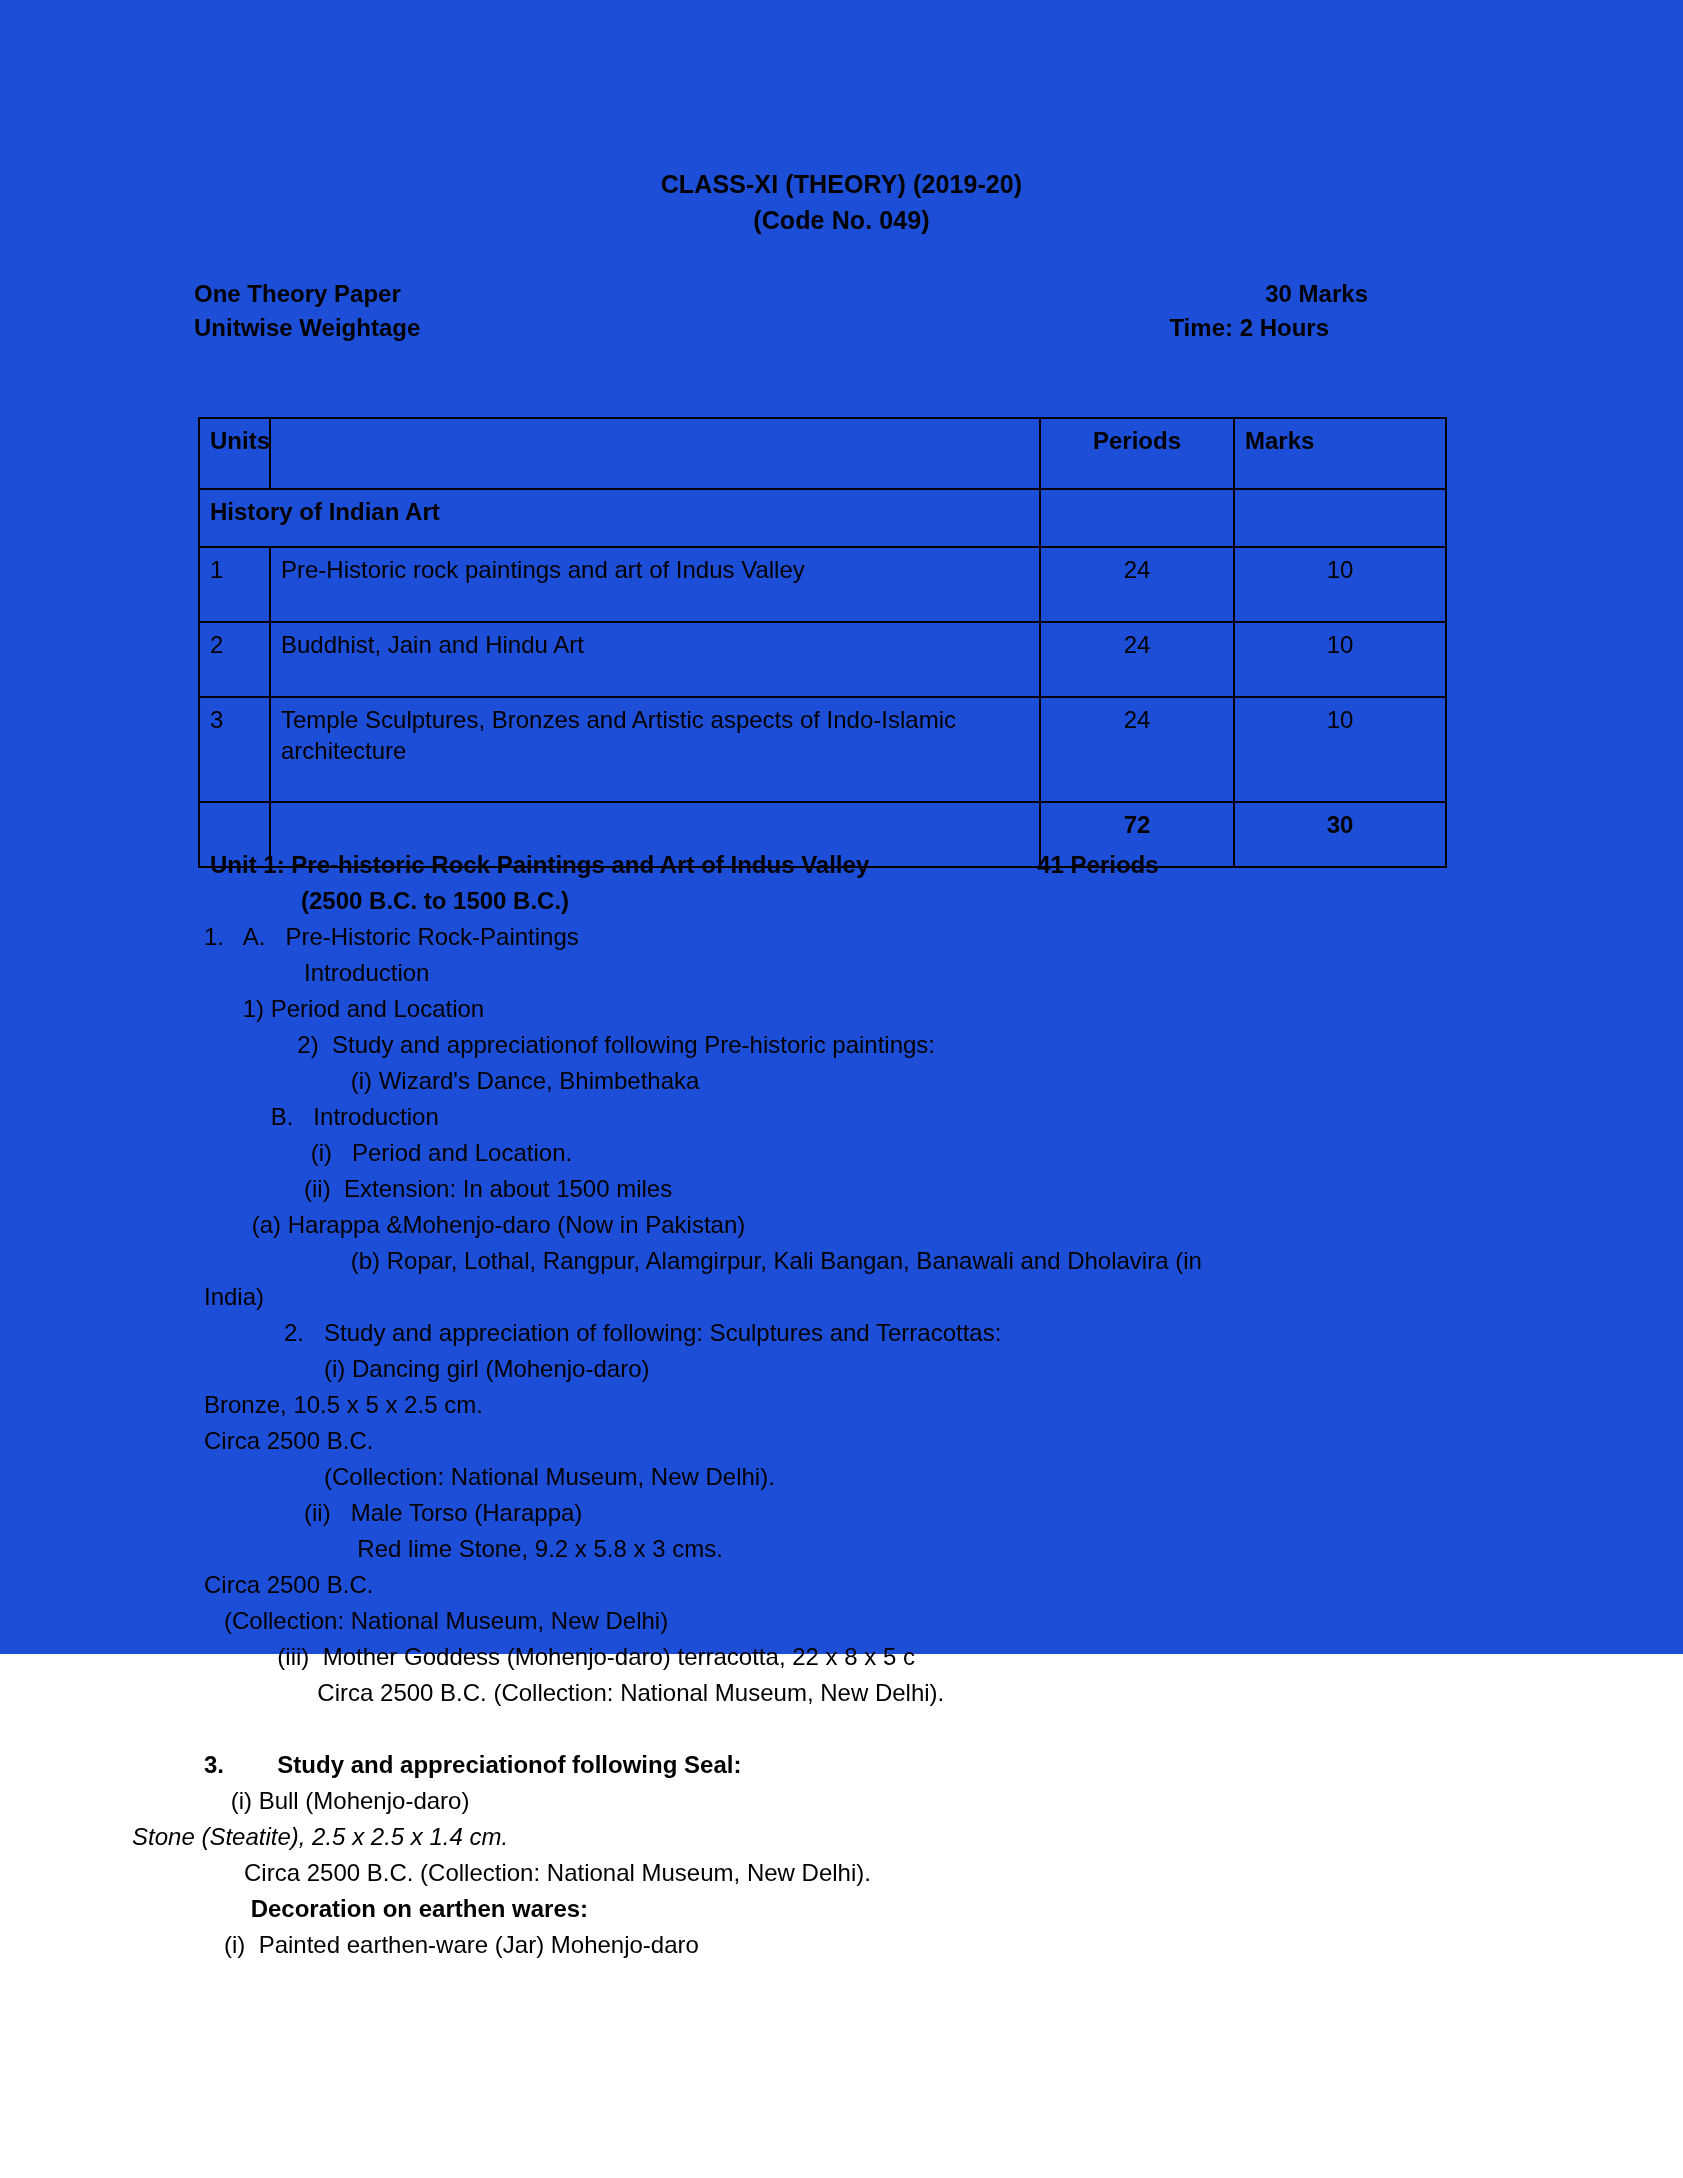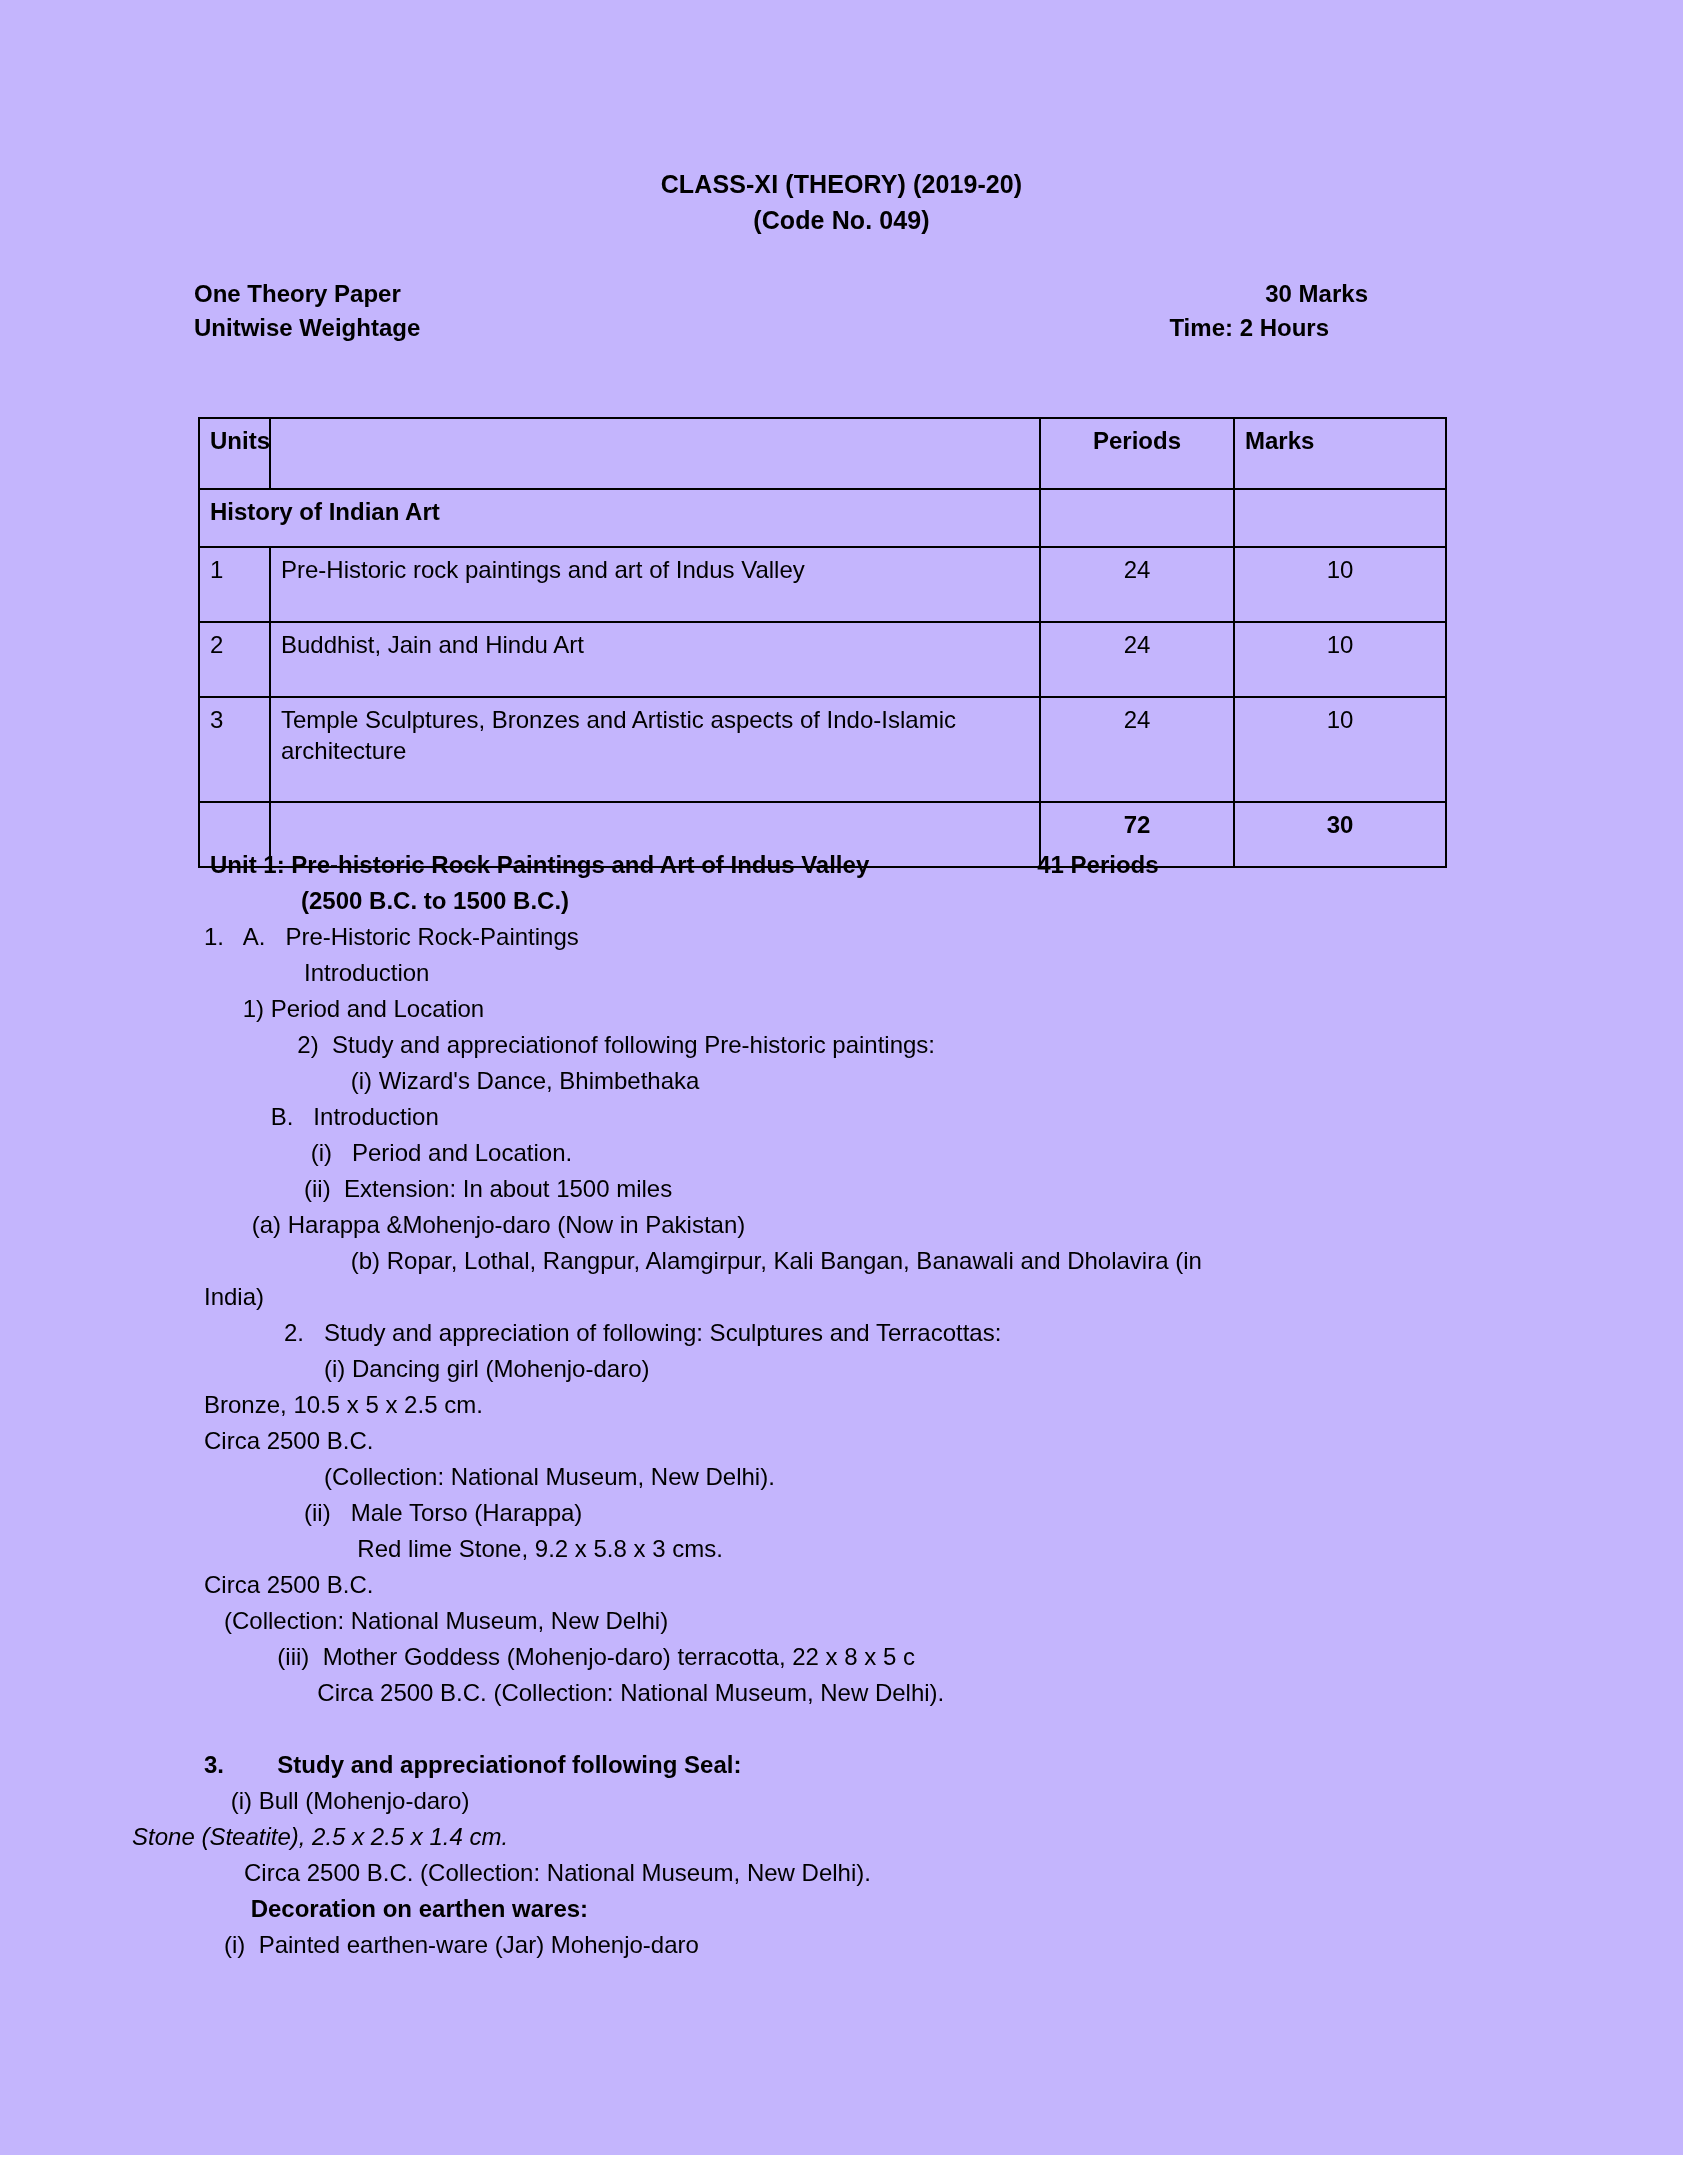--- a/index.html
+++ b/index.html
@@ -12,22 +12,22 @@
     height: 2178px;
     font-family: "Liberation Sans", sans-serif;
     color: #000000;
     position: relative;
     overflow: hidden;
   }
   .page {
     position: absolute;
     left: 0; top: 0;
     width: 1683px;
-    height: 2155px;
-    background: #c4b5fd;
+    height: 1654px;
+    background: #1d4ed8;
   }
 
   
   .title-block {
     position: absolute;
     left: 0;
     top: 166px;
     width: 1683px;
     text-align: center;
   }

